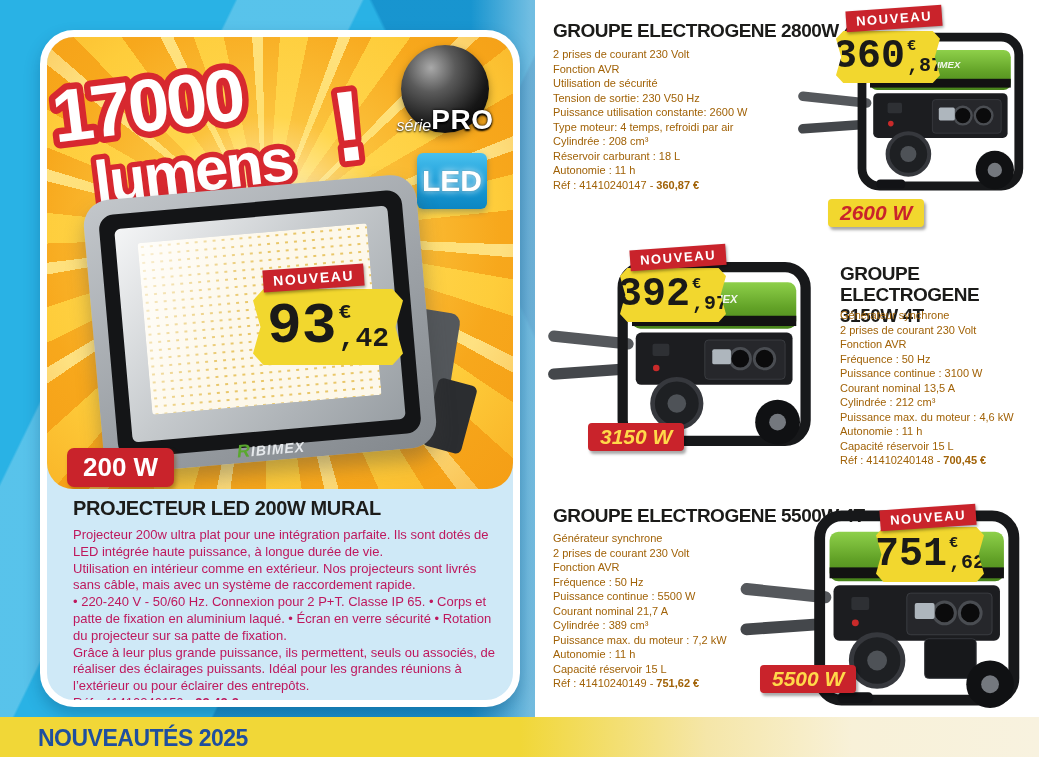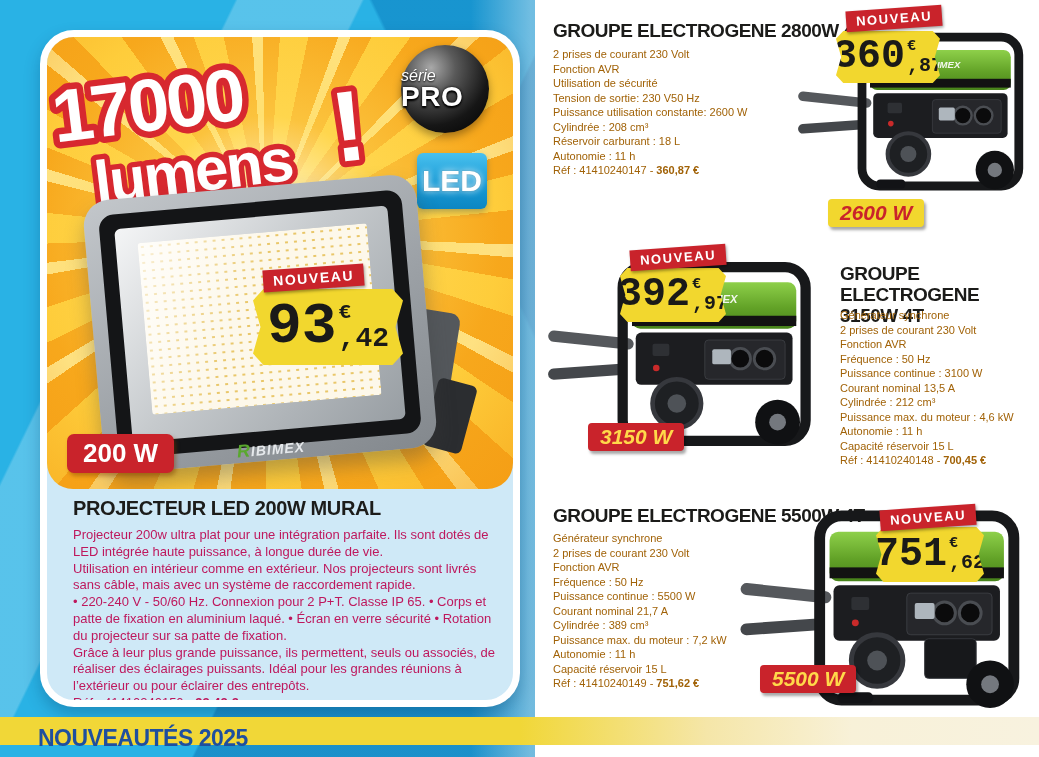--- a/index.html
+++ b/index.html
@@ -22,21 +22,21 @@
         background-color:#f9b526;
         background-image:
           radial-gradient(circle at 47% 44%, rgba(255,255,255,.95) 0%, rgba(255,245,198,.9) 10%, rgba(255,217,88,.55) 34%, rgba(248,166,28,.12) 66%, rgba(243,150,16,.55) 100%),
           repeating-conic-gradient(from 4deg at 47% 44%, #ffd23f 0deg 8deg, #f7a81c 8deg 16deg, #ffe98f 16deg 19deg, #f7a81c 19deg 24deg);}
   .lumens-svg{position:absolute;left:2px;top:12px;transform:rotate(-7deg);}
   .lumens-svg text{font-family:"Liberation Sans",sans-serif;font-weight:bold;fill:#fff;
         stroke:#d7282f;paint-order:stroke;stroke-linejoin:round;}
 
   .pro-badge{position:absolute;right:24px;top:8px;width:88px;height:88px;border-radius:50%;
         background:radial-gradient(circle at 34% 26%, #a9a9a9 0%, #5a5a5a 28%, #161616 66%, #000 100%);
-        display:flex;flex-direction:column;align-items:flex-start;justify-content:center;
+        display:flex;flex-direction:row;align-items:flex-end;justify-content:center;
         box-shadow:0 4px 8px rgba(0,0,0,.35);}
   .pro-top{color:#fff;font-style:italic;font-size:16px;line-height:15px;text-shadow:0 1px 2px #000;}
   .pro-main{color:#fff;font-weight:bold;font-size:28px;line-height:27px;letter-spacing:.5px;
         text-shadow:0 0 3px #000,0 2px 2px #000;}
 
   .led-badge{position:absolute;right:26px;top:116px;width:70px;height:56px;border-radius:6px;
         background:linear-gradient(180deg,#49c0ee 0%,#1598d4 60%,#0d86c2 100%);
         display:flex;align-items:center;justify-content:center;color:#fff;font-weight:bold;font-size:30px;
         text-shadow:0 0 7px rgba(255,255,255,.9),0 0 2px #05597f;box-shadow:0 3px 6px rgba(0,60,110,.3);}
 
@@ -83,21 +83,21 @@
   .panel-desc p{margin:0;}
   .bold{font-weight:bold;}
 
   
   .ptitle{position:absolute;font-size:19px;font-weight:bold;color:#1b1b19;letter-spacing:-.5px;line-height:21px;}
   .specs{position:absolute;font-size:11px;line-height:14.5px;color:#a16207;}
   .art{position:absolute;z-index:1;}
   .gen{width:100%;height:100%;}
 
   
-  .footer{position:absolute;left:0;top:717px;width:1039px;height:28px;
+  .footer{position:absolute;left:0;top:717px;width:1039px;height:40px;
       background:linear-gradient(90deg,#f1d737 0%,#f1d737 50%,#f5e6a8 68%,#f8f1d8 82%,#f8f2df 100%);}
   .footer-label{position:absolute;left:38px;top:8px;font-size:23px;font-weight:bold;color:#1f4f9e;letter-spacing:-.5px;}
   .page-num{position:absolute;right:0;top:717px;width:36px;height:40px;background:#f0d22f;
       display:flex;align-items:center;justify-content:center;font-size:17px;font-weight:bold;color:#1f4f9e;margin-top:48px;}
 </style>
 </head>
 <body>
 
 <svg width="0" height="0" style="position:absolute" aria-hidden="true">
   <defs>
@@ -143,40 +143,41 @@
 
       <div class="nv" style="left:216px;top:230px;font-size:14px;">NOUVEAU</div>
       <div class="tag tag-lg" style="left:206px;top:252px;width:150px;height:76px;">
         <span class="tag-int">93</span>
         <span class="tag-col">
           <span class="tag-cur">€</span>
           <span class="tag-dec">,42</span>
         </span>
       </div>
 
-      <div class="pw-200" style="left:20px;top:397px;">200 W</div>
+      <div class="pw-200" style="left:20px;top:411px;">200 W</div>
     </div>
 
     <div class="panel-title">PROJECTEUR LED 200W MURAL</div>
     <div class="panel-desc">
       <p>Projecteur 200w ultra plat pour une intégration parfaite. Ils sont dotés de LED intégrée haute puissance, à longue durée de vie.</p>
       <p>Utilisation en intérieur comme en extérieur. Nos projecteurs sont livrés sans câble, mais avec un système de raccordement rapide.</p>
       <p>• 220-240 V - 50/60 Hz. Connexion pour 2 P+T. Classe IP 65. • Corps et patte de fixation en aluminium laqué. • Écran en verre sécurité • Rotation du projecteur sur sa patte de fixation.</p>
       <p>Grâce à leur plus grande puissance, ils permettent, seuls ou associés, de réaliser des éclairages puissants. Idéal pour les grandes réunions à l’extérieur ou pour éclairer des entrepôts.</p>
       <p><span>Réf : 41410240150 - </span><span class="bold">93,42 €</span></p>
     </div>
   </div>
 
   <div class="ptitle" style="left:553px;top:20px;">GROUPE ELECTROGENE 2800W 4T</div>
   <div class="specs" style="left:553px;top:47px;">
     <div>2 prises de courant 230 Volt</div>
     <div>Fonction AVR</div>
     <div>Utilisation de sécurité</div>
     <div>Tension de sortie: 230 V50 Hz</div>
     <div>Puissance utilisation constante: 2600 W</div>
+    <div>Type moteur: 4 temps, refroidi par air</div>
     <div>Cylindrée : 208 cm³</div>
     <div>Réservoir carburant : 18 L</div>
     <div>Autonomie : 11 h</div>
     <div><span>Réf : 41410240147 - </span><span class="bold">360,87 €</span></div>
   </div>
   <div class="art" style="left:798px;top:24px;width:240px;height:176px;">
     <svg class="gen" viewBox="0 0 300 215">
       <g>
           <rect x="0" y="86" width="92" height="12" rx="6" fill="#55585c" transform="rotate(6 46 92)"></rect>
           <rect x="0" y="120" width="84" height="12" rx="6" fill="#44474b" transform="rotate(-4 42 126)"></rect>

